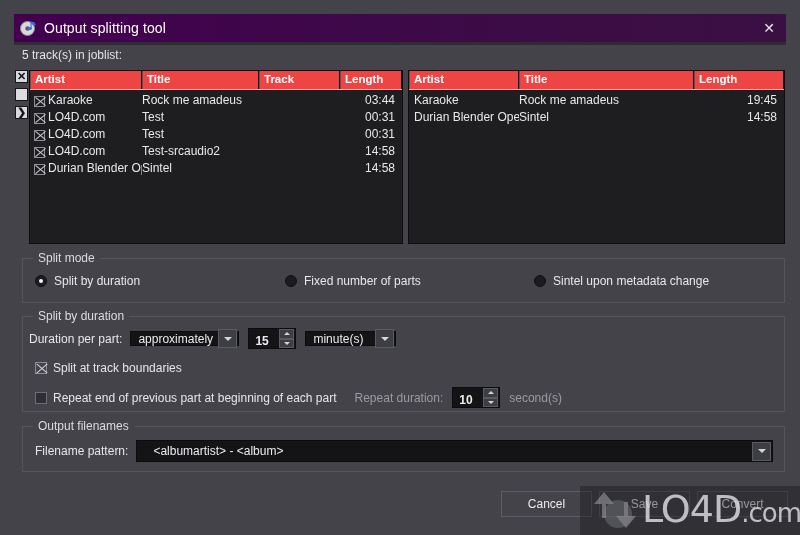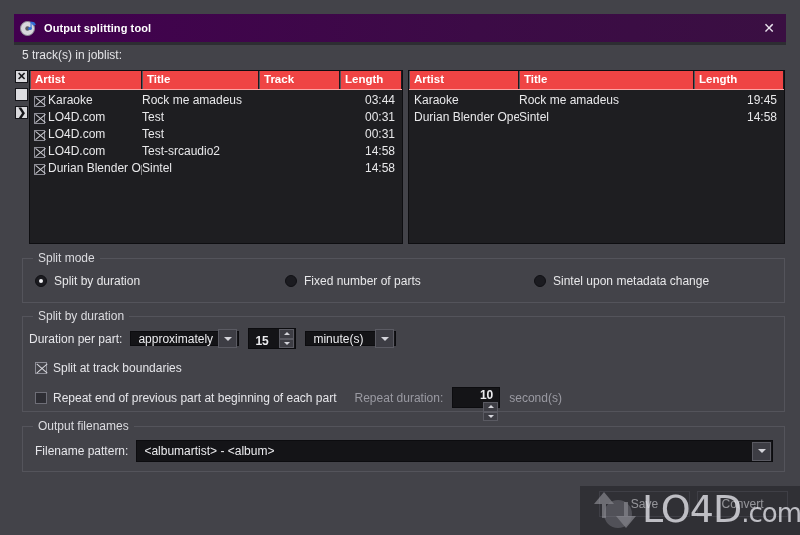--- a/index.html
+++ b/index.html
@@ -21,21 +21,21 @@
     background:#3b0a47;
     background:linear-gradient(90deg,#42004f 0%, #3c0b46 60%, #3a0f42 100%);
     display:flex;align-items:center;
     box-sizing:border-box;
   }
   .title-icon{
     width:18px;height:18px;margin-left:5px;margin-right:7px;
     position:relative;flex:0 0 auto;
   }
   .title-text{
-    font-weight:bold;font-size:11px;color:#ffffff;letter-spacing:.1px;
+    font-weight:normal;font-size:14px;color:#ffffff;letter-spacing:.1px;
   }
   .title-close{
     margin-left:auto;width:34px;height:28px;
     display:flex;align-items:center;justify-content:center;
     color:#e9e3ee;font-size:14px;font-weight:400;
   }
   .titlebar-underline{
     position:absolute;left:14px;top:42px;width:772px;height:3px;
     background:#2d2d32;
   }
@@ -168,21 +168,21 @@
     content:"";position:absolute;left:-1px;top:4.5px;width:14px;height:1px;background:#d8d8de;
   }
   .chk.x:before{transform:rotate(41deg);}
   .chk.x:after{transform:rotate(-41deg);}
   .chk.off{background:#2e2e34;border:1px solid #6e6e77;}
   
   .fname-input{
     background:#141417;border:1px solid #0c0c0f;height:22px;
     display:flex;align-items:center;box-sizing:border-box;
   }
-  .fname-input .ftext{padding:0 7px;font-size:12px;color:#ececef;flex:1 1 auto;}
+  .fname-input .ftext{padding:0 16px;font-size:12px;color:#ececef;flex:1 1 auto;}
   
   .btn{
     position:absolute;height:26px;background:#434349;
     border:1px solid #5d5d65;box-sizing:border-box;
     display:flex;align-items:center;justify-content:center;
     font-size:12px;color:#eaeaee;
   }
   #btn-cancel{left:501px;top:491px;width:91px;}
   #btn-save{left:599px;top:491px;width:91px;}
   #btn-convert{left:697px;top:491px;width:91px;}
@@ -357,21 +357,21 @@
       <span class="chk x"></span>
       <span class="frm-label">Split at track boundaries</span>
     </div>
 
     <div style="position:absolute;left:12px;top:70px;display:flex;align-items:center;">
       <span class="chk off"></span>
       <span class="frm-label">Repeat end of previous part at beginning of each part</span>
 
       <span class="frm-label dim" style="margin-left:18px;">Repeat duration:</span>
 
-      <span class="spin" style="width:48px;margin-left:9px;flex-direction:column;">
+      <span class="spin" style="width:48px;margin-left:9px;">
         <span class="stext">10</span>
         <span class="sbtns">
           <span class="sb up">
               <i></i>
             </span>
           <span class="sb dn">
               <i></i>
             </span>
         </span>
       </span>
@@ -387,20 +387,21 @@
       <span class="frm-label">Filename pattern:</span>
       <span class="fname-input" style="flex:1 1 auto;margin-left:8px;">
         <span class="ftext">&lt;albumartist&gt; - &lt;album&gt;</span>
         <span class="carrow" style="width:19px;height:19px;margin-right:1px;background:#3d3d44;border:1px solid #5a5a62;display:flex;align-items:center;justify-content:center;box-sizing:border-box;">
             <i style="display:block;width:0;height:0;border-left:4px solid transparent;border-right:4px solid transparent;border-top:4px solid #d4d4da;"></i>
           </span>
       </span>
     </div>
   </div>
 
+  <div class="btn" id="btn-cancel">Cancel</div>
   <div class="btn" id="btn-save">Save</div>
   <div class="btn" id="btn-convert">Convert</div>
 
   <div class="wm">
     <div class="wm-plate"></div>
     <div class="wm-logo">
       <svg viewBox="0 0 56 44" width="56" height="44">
         <circle cx="30" cy="26" r="14" fill="rgba(170,170,180,.55)"></circle>
         <path d="M14 30 L14 16 L6 16 L16 4 L26 16 L18 16 L18 30 Z" fill="rgba(210,210,218,.75)"></path>
         <path d="M40 14 L40 28 L48 28 L38 40 L28 28 L36 28 L36 14 Z" fill="rgba(210,210,218,.75)"></path>

